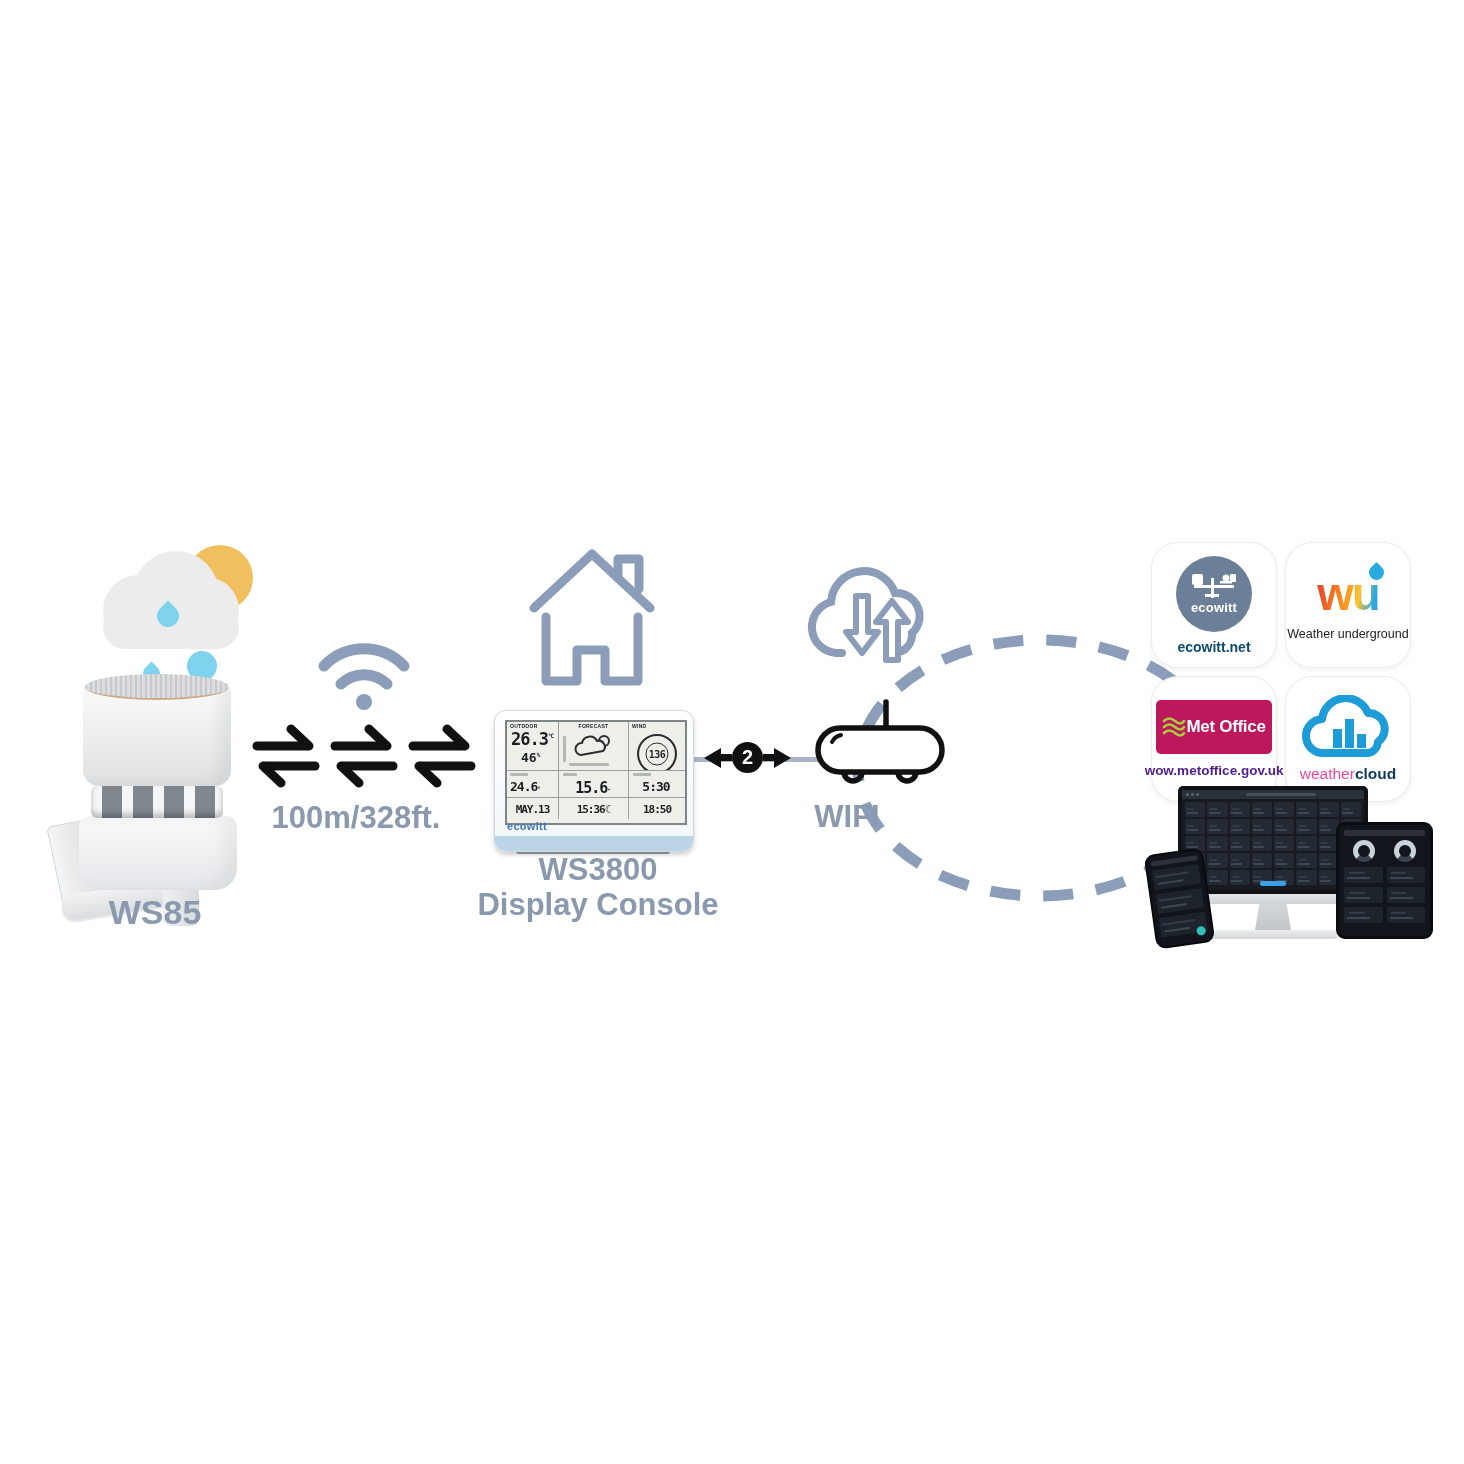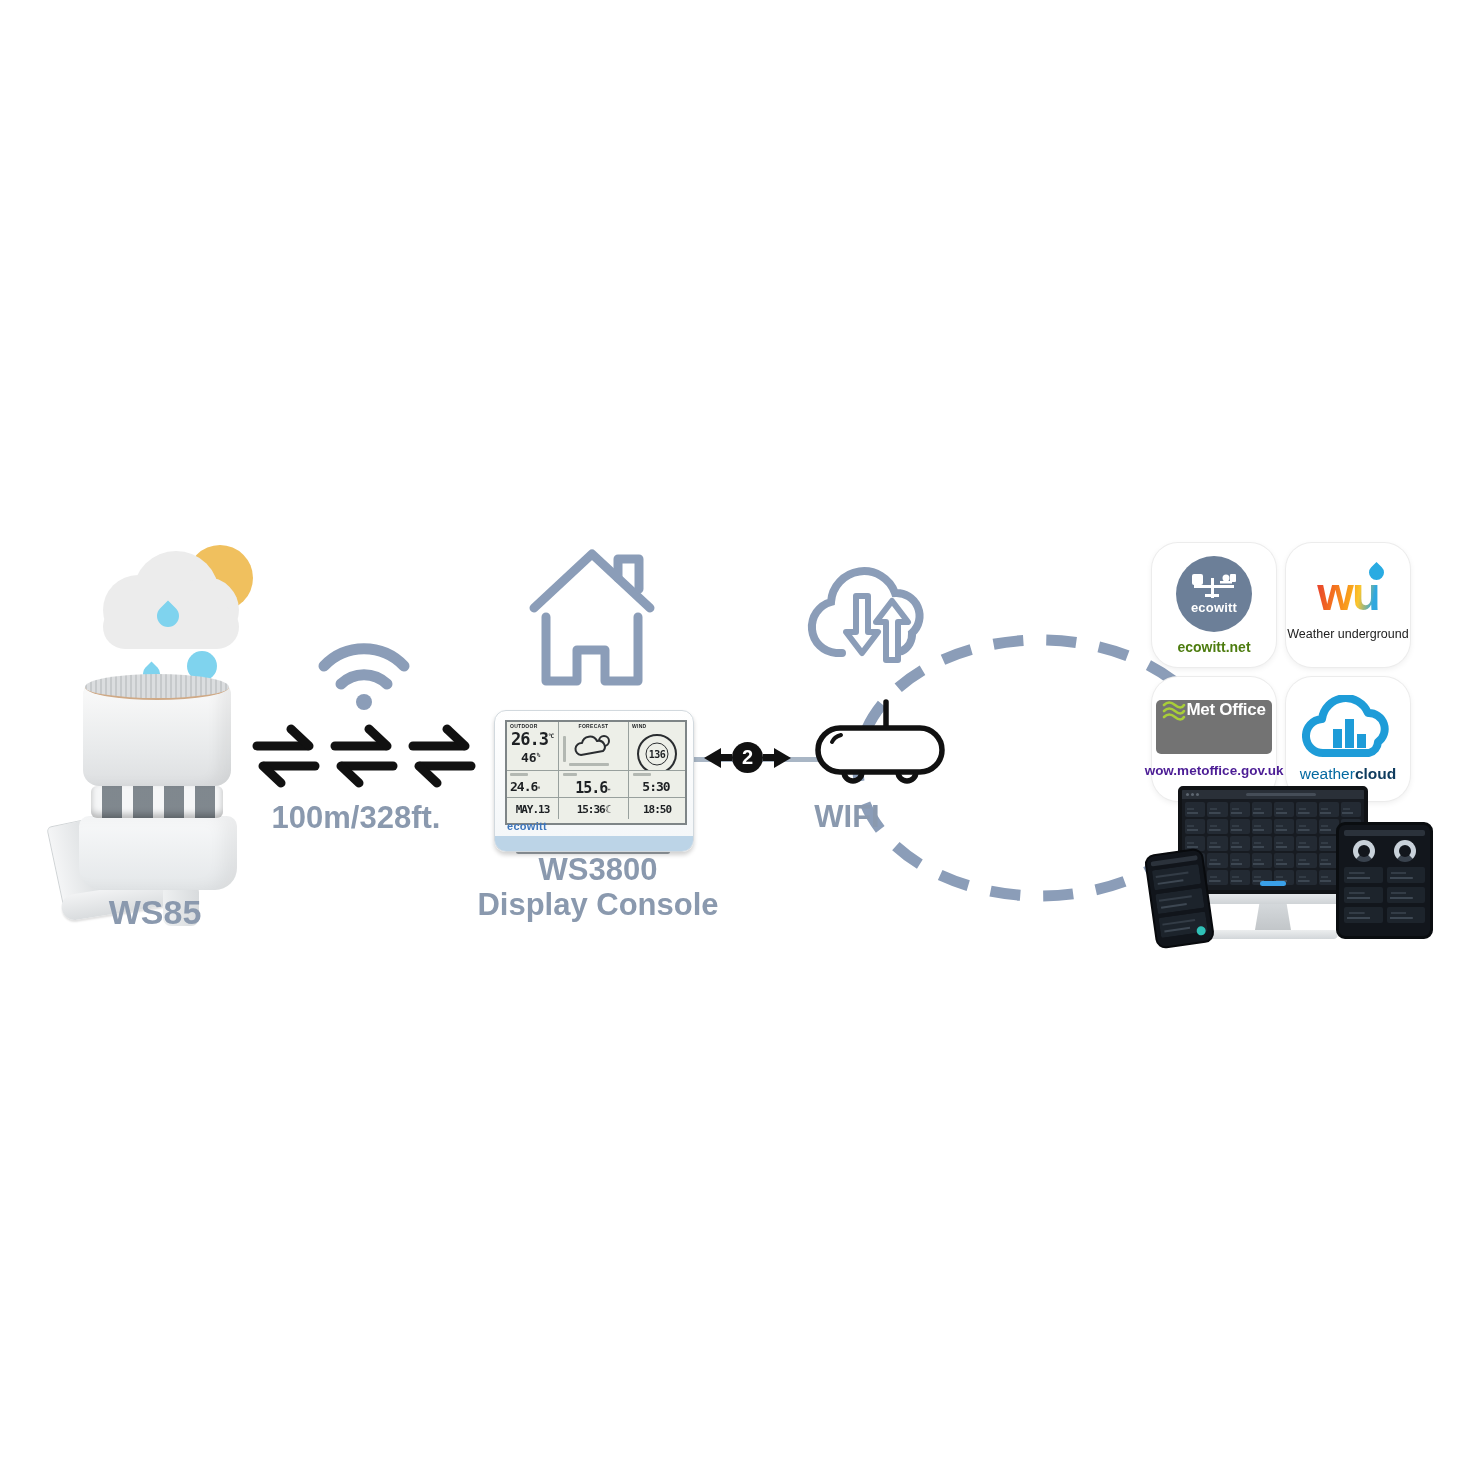--- a/index.html
+++ b/index.html
@@ -77,29 +77,29 @@
   .cloud-sync{left:800px;top:556px;z-index:2;}
 
   
   .dash-ellipse{left:845px;top:622px;z-index:0;}
 
   
   .cards{left:1152px;top:543px;width:258px;display:grid;grid-template-columns:124px 124px;grid-template-rows:124px 124px;gap:10px;z-index:3;}
   .card{background:#fff;border-radius:26px;box-shadow:0 0 0 1px #ececec,0 2px 6px rgba(0,0,0,.08);display:flex;flex-direction:column;align-items:center;justify-content:center;position:relative;}
   .eco-circle{width:76px;height:76px;border-radius:50%;background:#6C7F98;display:flex;flex-direction:column;align-items:center;justify-content:center;}
   .eco-logo-text{color:#fff;font-weight:bold;font-size:13px;margin-top:-2px;letter-spacing:.2px;}
-  .card-caption{font-weight:bold;font-size:14px;color:#4d7c0f;margin-top:7px;}
+  .card-caption{font-weight:bold;font-size:14px;color:#0c4a6e;margin-top:7px;}
   .wu-mark{font-size:47px;font-weight:bold;line-height:1;background:linear-gradient(100deg,#E8452C 5%,#F4731F 30%,#F9A01B 52%,#FBC52D 66%,#2FA8DF 88%);-webkit-background-clip:text;background-clip:text;color:transparent;letter-spacing:-2px;}
   .wu-drop{position:absolute;top:22px;right:26px;width:15px;height:15px;background:#29ABE2;border-radius:50% 0 50% 50%;transform:rotate(-45deg);}
   .wu-caption{font-size:12.5px;color:#222;margin-top:10px;font-weight:500;}
-  .mo-box{width:116px;height:54px;background:#737373;border-radius:5px;display:flex;align-items:flex-start;justify-content:center;gap:0;}
+  .mo-box{width:116px;height:54px;background:#be185d;border-radius:5px;display:flex;align-items:center;justify-content:center;gap:0;}
   .mo-text{color:#fff;font-weight:bold;font-size:17px;letter-spacing:-.3px;}
   .mo-caption{font-weight:bold;font-size:13.5px;color:#4c1d95;margin-top:9px;}
   .wc-word{font-size:15.5px;margin-top:4px;}
-  .wc-light{color:#0369a1;}
+  .wc-light{color:#ec4899;}
   .wc-bold{color:#0E3B5E;font-weight:bold;}
 
   
   .monitor{left:1178px;top:786px;width:190px;z-index:4;}
   .mon-screen{position:relative;width:190px;height:108px;background:#171b21;border:4px solid #101215;border-radius:5px 5px 3px 3px;box-sizing:border-box;overflow:hidden;}
   .mon-top{height:9px;background:#2a3038;display:flex;align-items:center;gap:2px;padding:0 4px;}
   .mon-dot{width:3px;height:3px;border-radius:50%;background:#5d6670;}
   .mon-addr{width:70px;height:3px;background:#454d57;border-radius:2px;margin:0 auto;}
   .mon-grid{display:grid;grid-template-columns:repeat(8,1fr);gap:2px;padding:3px;}
   .m-tile{height:15px;background:#232a33;border-radius:2px;background-image:linear-gradient(#3d4752 0 0),linear-gradient(#333c46 0 0);background-size:55% 2px,35% 2px;background-position:18% 75%,18% 45%;background-repeat:no-repeat;}

